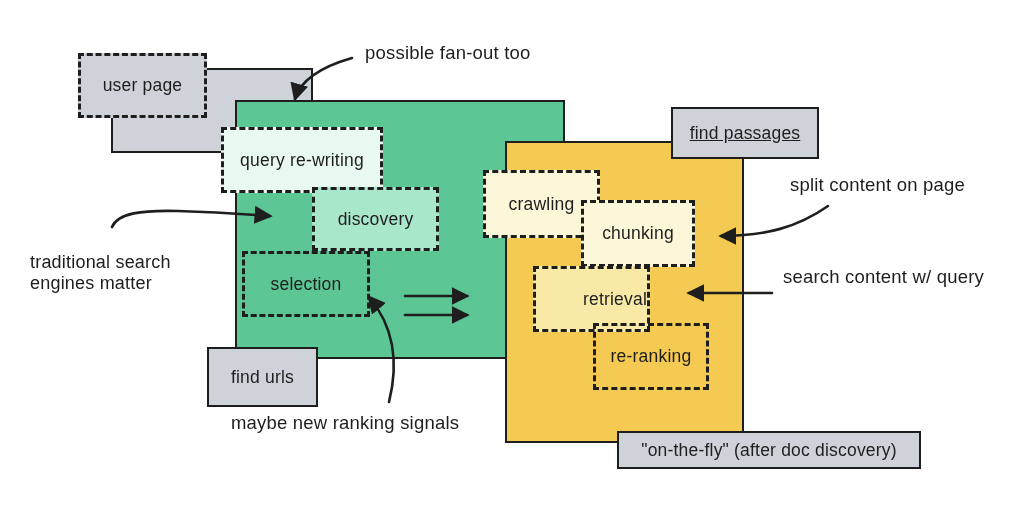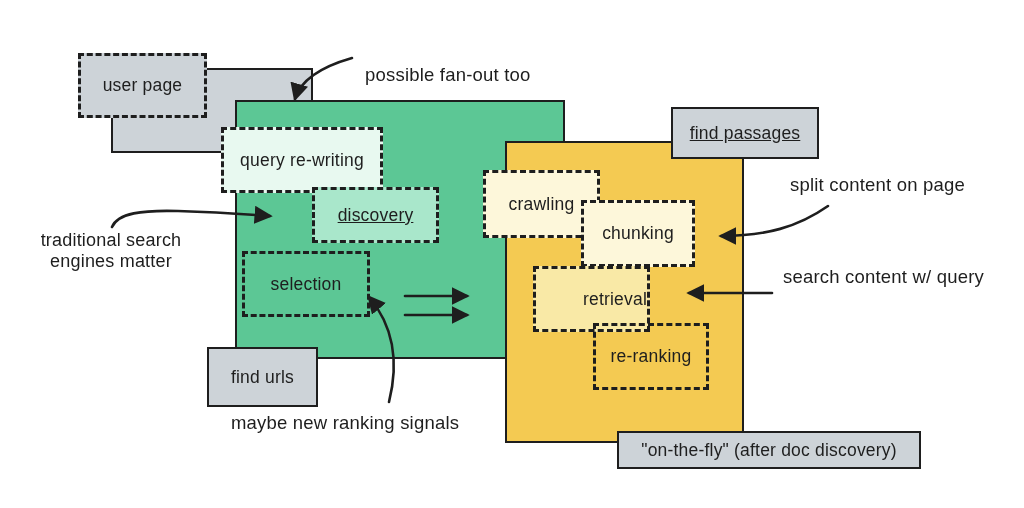--- a/index.html
+++ b/index.html
@@ -18,31 +18,31 @@
   .gray{background:#cdd3d8;}
   .annotation{position:absolute;font-size:18.5px;letter-spacing:0.2px;white-space:nowrap;}
   #arrows{position:absolute;left:0;top:0;z-index:10;pointer-events:none;}
 
   
   #echo-box{left:111px;top:68px;width:202px;height:85px;z-index:1;}
   #green-region{left:235px;top:100px;width:330px;height:259px;background:#5cc795;z-index:2;}
   #yellow-region{left:505px;top:141px;width:239px;height:302px;background:#f4ca52;z-index:3;}
   #user-query{left:78px;top:53px;width:129px;height:65px;background:#cdd3d8;z-index:5;}
   #query-rewriting{left:221px;top:127px;width:162px;height:66px;background:#e8f9f0;z-index:5;}
-  #discovery{left:312px;top:187px;width:127px;height:56px;background:#a9e7cb;z-index:5;text-decoration:underline;}
+  #discovery{left:312px;top:187px;width:127px;height:64px;background:#a9e7cb;z-index:5;}
   #selection{left:218px;top:251px;width:128px;height:66px;background:#5cc795;z-index:5;margin-left:24px;}
   #crawling{left:483px;top:170px;width:117px;height:68px;background:#fdf7da;z-index:5;}
   #chunking{left:581px;top:200px;width:114px;height:67px;background:#fdf7da;z-index:5;}
   #retrieval{left:533px;top:266px;width:117px;height:66px;background:#f9e9a6;z-index:5;justify-content:flex-end;}
   #re-ranking{left:593px;top:323px;width:116px;height:67px;background:transparent;z-index:5;}
   #find-urls{left:207px;top:347px;width:111px;height:60px;z-index:6;}
   #find-passages{left:671px;top:107px;width:148px;height:52px;z-index:6;text-decoration:underline;}
   #on-the-fly{left:617px;top:431px;width:304px;height:38px;z-index:6;font-size:17.5px;}
-  #ann-fan-out{left:365px;top:42px;margin-top:22px;}
-  #ann-traditional{left:30px;top:230px;width:162px;text-align:center;line-height:21px;font-size:18px;white-space:normal;}
+  #ann-fan-out{left:365px;top:42px;}
+  #ann-traditional{left:30px;top:252px;width:162px;line-height:21px;font-size:18px;white-space:normal;}
   #ann-ranking{left:231px;top:412px;}
   #ann-split{left:790px;top:174px;}
   #ann-search{left:783px;top:266px;}
 </style>
 </head>
 <body>
 
 <div id="canvas">
 
   <div class="box solid gray" id="echo-box"></div>

